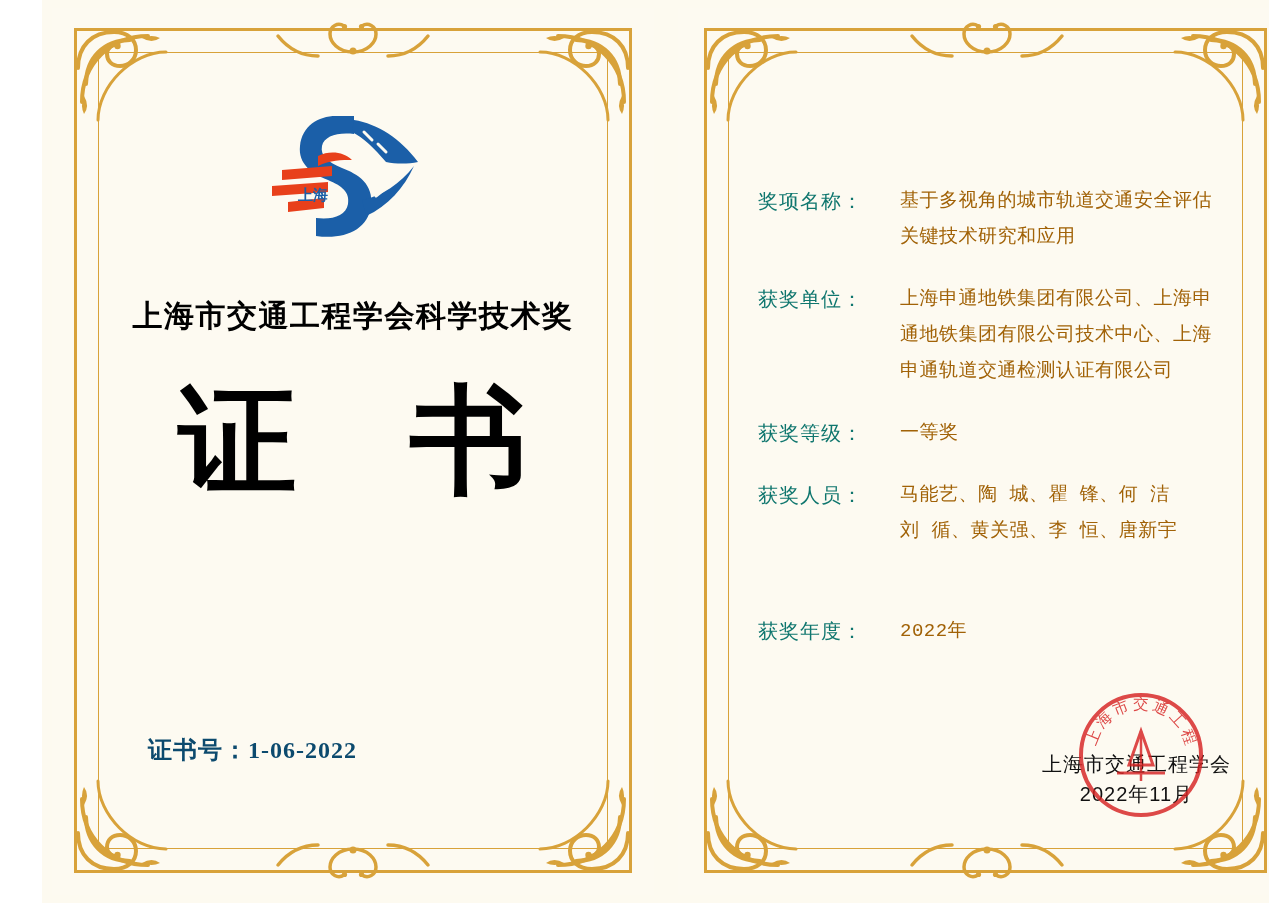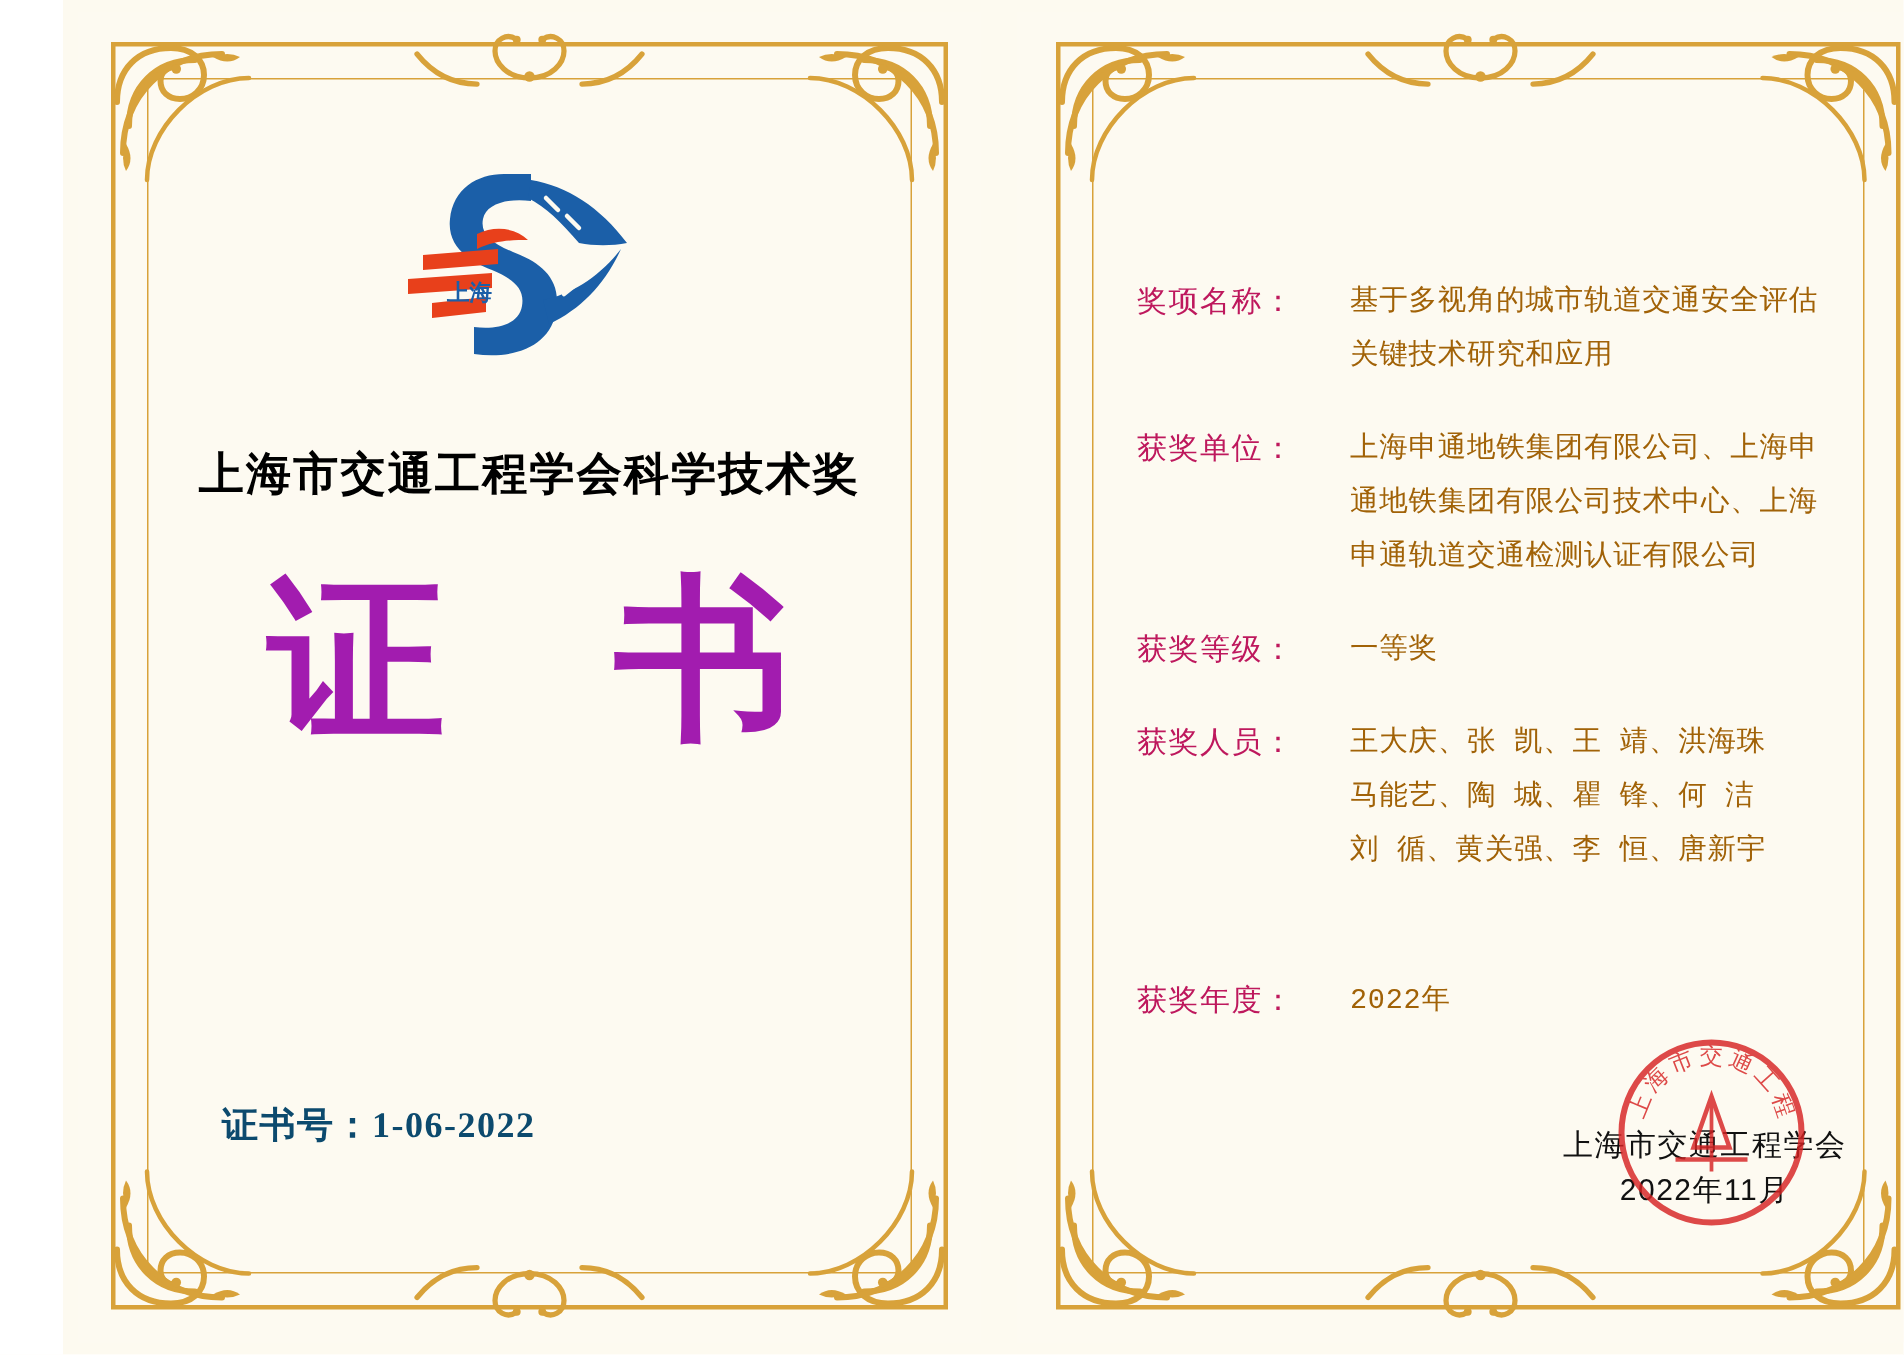--- a/index.html
+++ b/index.html
@@ -101,21 +101,21 @@
     font-size: 30px;
     font-weight: bold;
     letter-spacing: 1.5px;
     font-family: Liberation Serif, serif;
   }
   .title-zhengshu {
     position: absolute;
     left: 0; right: 0;
     top: 368px;
     text-align: center;
-    color: #a21caf;
+    color: #000000;
     font-size: 118px;
     font-weight: bold;
     letter-spacing: 40px;
     text-indent: 40px;
     line-height: 1.1;
     font-family: "Liberation Sans", sans-serif;
   }
   .cert-number {
     position: absolute;
     left: 96px;
@@ -136,21 +136,21 @@
   }
   .field-row {
     display: flex;
     flex-direction: row;
     align-items: flex-start;
     margin-bottom: 26px;
   }
   .field-label {
     flex: 0 0 auto;
     width: 142px;
-    color: #be185d;
+    color: #0f766e;
     font-size: 20px;
     line-height: 36px;
     letter-spacing: 1px;
     font-family: "Liberation Sans", sans-serif;
   }
   .field-value {
     flex: 1 1 auto;
     color: #a16207;
     font-size: 19px;
     line-height: 36px;
@@ -439,21 +439,20 @@
         <div class="field-row">
           <div class="field-label">获奖等级：</div>
           <div class="field-value">
             <span class="vline">一等奖</span>
           </div>
         </div>
 
         <div class="field-row">
           <div class="field-label">获奖人员：</div>
           <div class="field-value">
-            <span class="vline">王大庆、张 凯、王 靖、洪海珠</span>
             <span class="vline">马能艺、陶 城、瞿 锋、何 洁</span>
             <span class="vline">刘 循、黄关强、李 恒、唐新宇</span>
           </div>
         </div>
 
         <div class="field-row award-year">
           <div class="field-label">获奖年度：</div>
           <div class="field-value">
             <span class="vline">2022年</span>
           </div>

